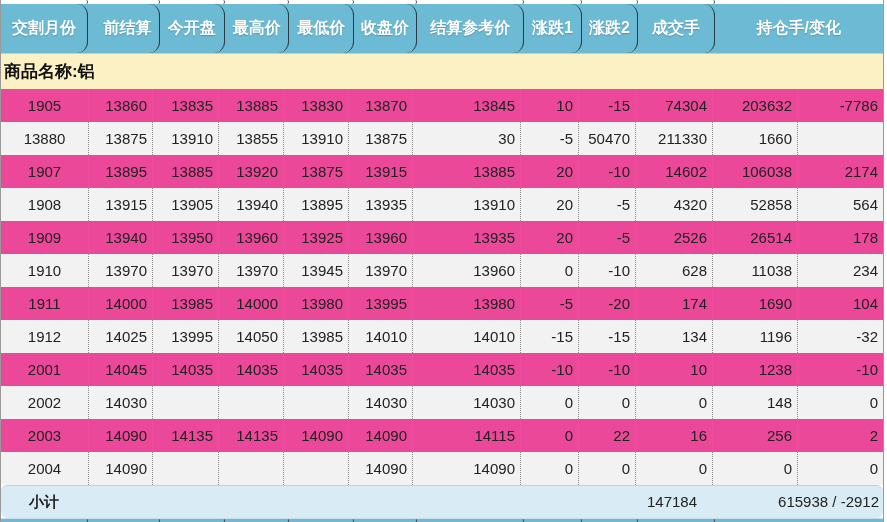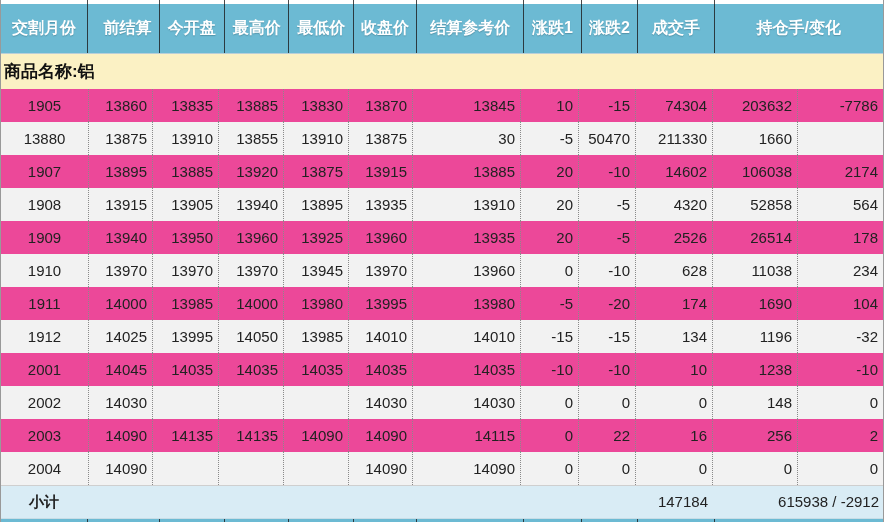--- a/index.html
+++ b/index.html
@@ -20,21 +20,21 @@
   }
   .page { width:887px; height:522px; background:#ffffff; }
   .table {
     width:884px; height:522px;
     border-left:1px solid var(--border_gray);
     border-right:1px solid var(--border_gray);
     background:#ffffff;
   }
   
   .hrow { display:flex; width:100%; }
-  .hrow > div { height:100%; }
+  .hrow > div { height:100%;border-radius:11px; }
   .hrow > :nth-child(1){ width:88px; }
   .hrow > :nth-child(2){ width:64px;margin-left:8px; }
   .hrow > :nth-child(3){ width:66px; }
   .hrow > :nth-child(4){ width:65px; }
   .hrow > :nth-child(5){ width:65px; }
   .hrow > :nth-child(6){ width:64px;text-align:right; }
   .hrow > :nth-child(7){ width:108px; }
   .hrow > :nth-child(8){ width:58px; }
   .hrow > :nth-child(9){ width:57px; }
   .hrow > :nth-child(10){ width:77px; }
@@ -85,25 +85,26 @@
   .drow > :nth-child(8){ width:58px; }
   .drow > :nth-child(9){ width:57px; }
   .drow > :nth-child(10){ width:77px; }
   .drow > :nth-child(11){ width:85px; }
   .drow > :nth-child(12){ width:85px; border-right:none; }
   
   .subtotal {
     display:flex; height:33px; background:var(--subtotal_bg);
     border-top:1px solid #cfcfcf;
     margin-bottom:0;
+    border-radius:6px;
   }
   .subtotal > div { height:33px; line-height:32px; font-size:15px; color:var(--text_color); }
   .subtotal-label { width:88px; font-weight:bold; padding-left:28px; font-size:16px; }
   .subtotal-spacer { width:547px; }
-  .subtotal-volume { width:77px; text-align:right; padding-right:5px; }
+  .subtotal-volume { width:77px; text-align:center; padding-right:5px; }
   .subtotal-oi { width:170px; text-align:right; padding-right:4px; }
 </style>
 </head>
 <body>
 
 <div class="page">
   <div class="table">
 
     <div class="hrow sliver-top">
       <div></div>

